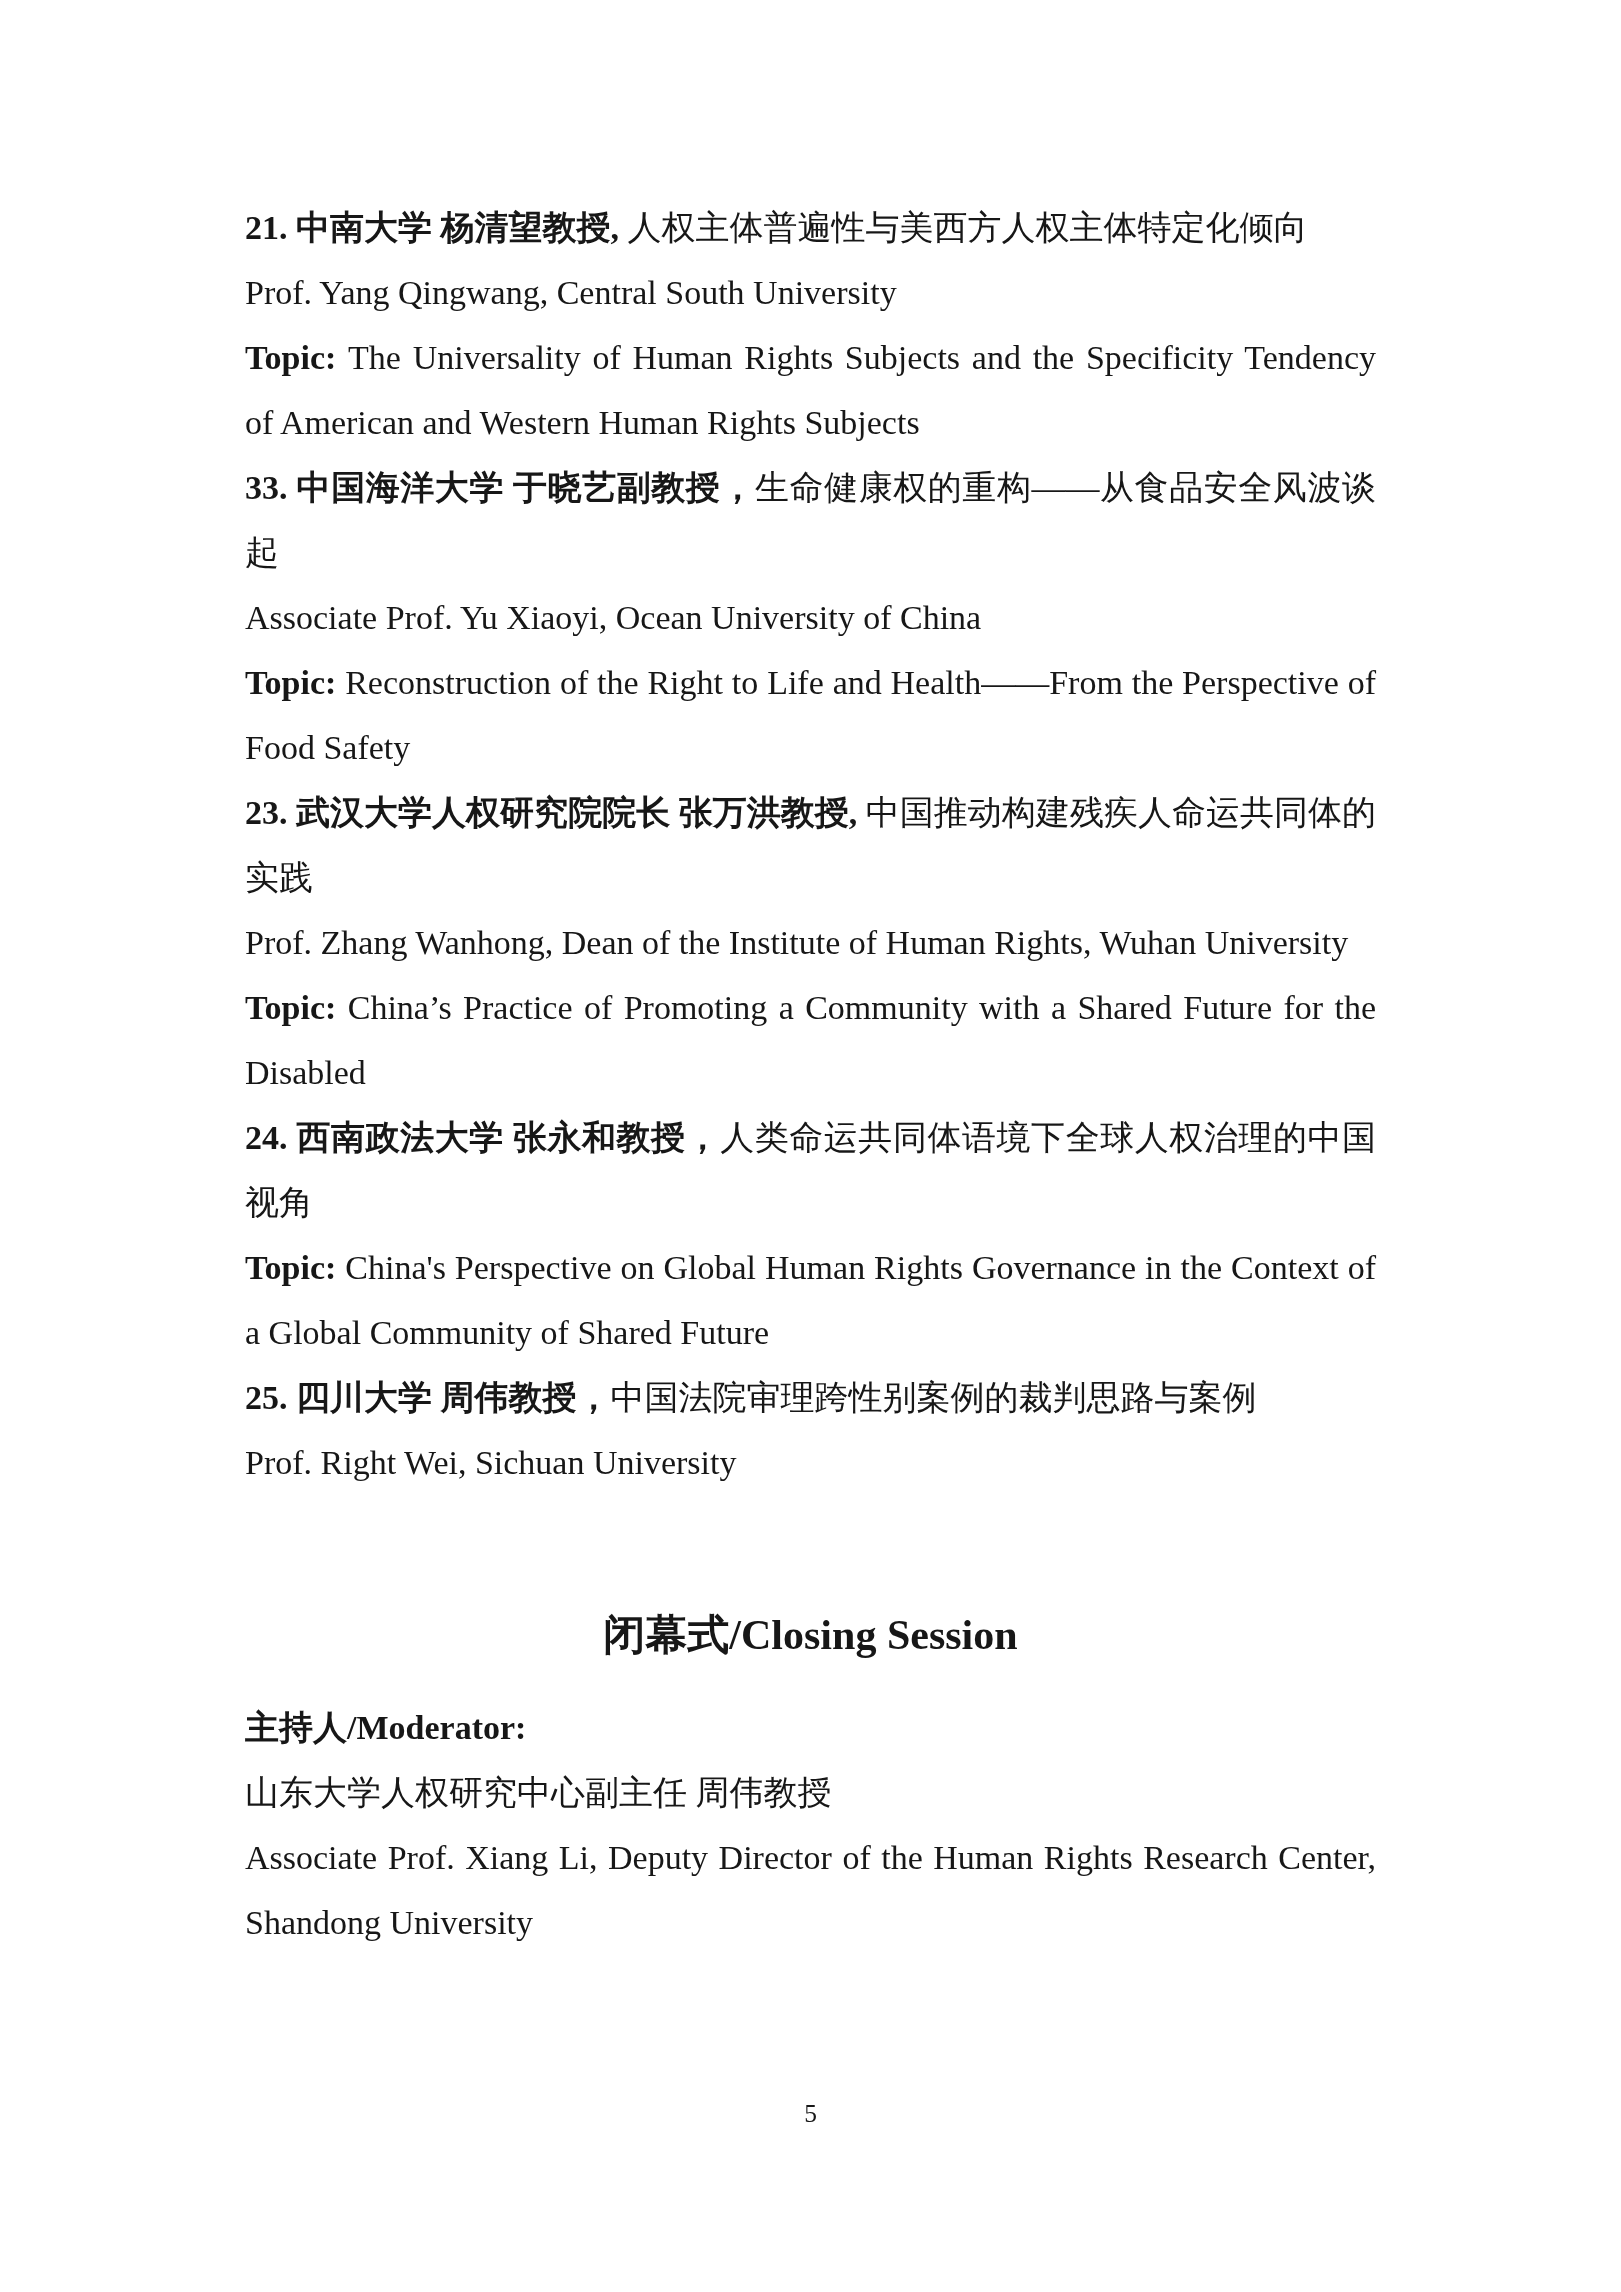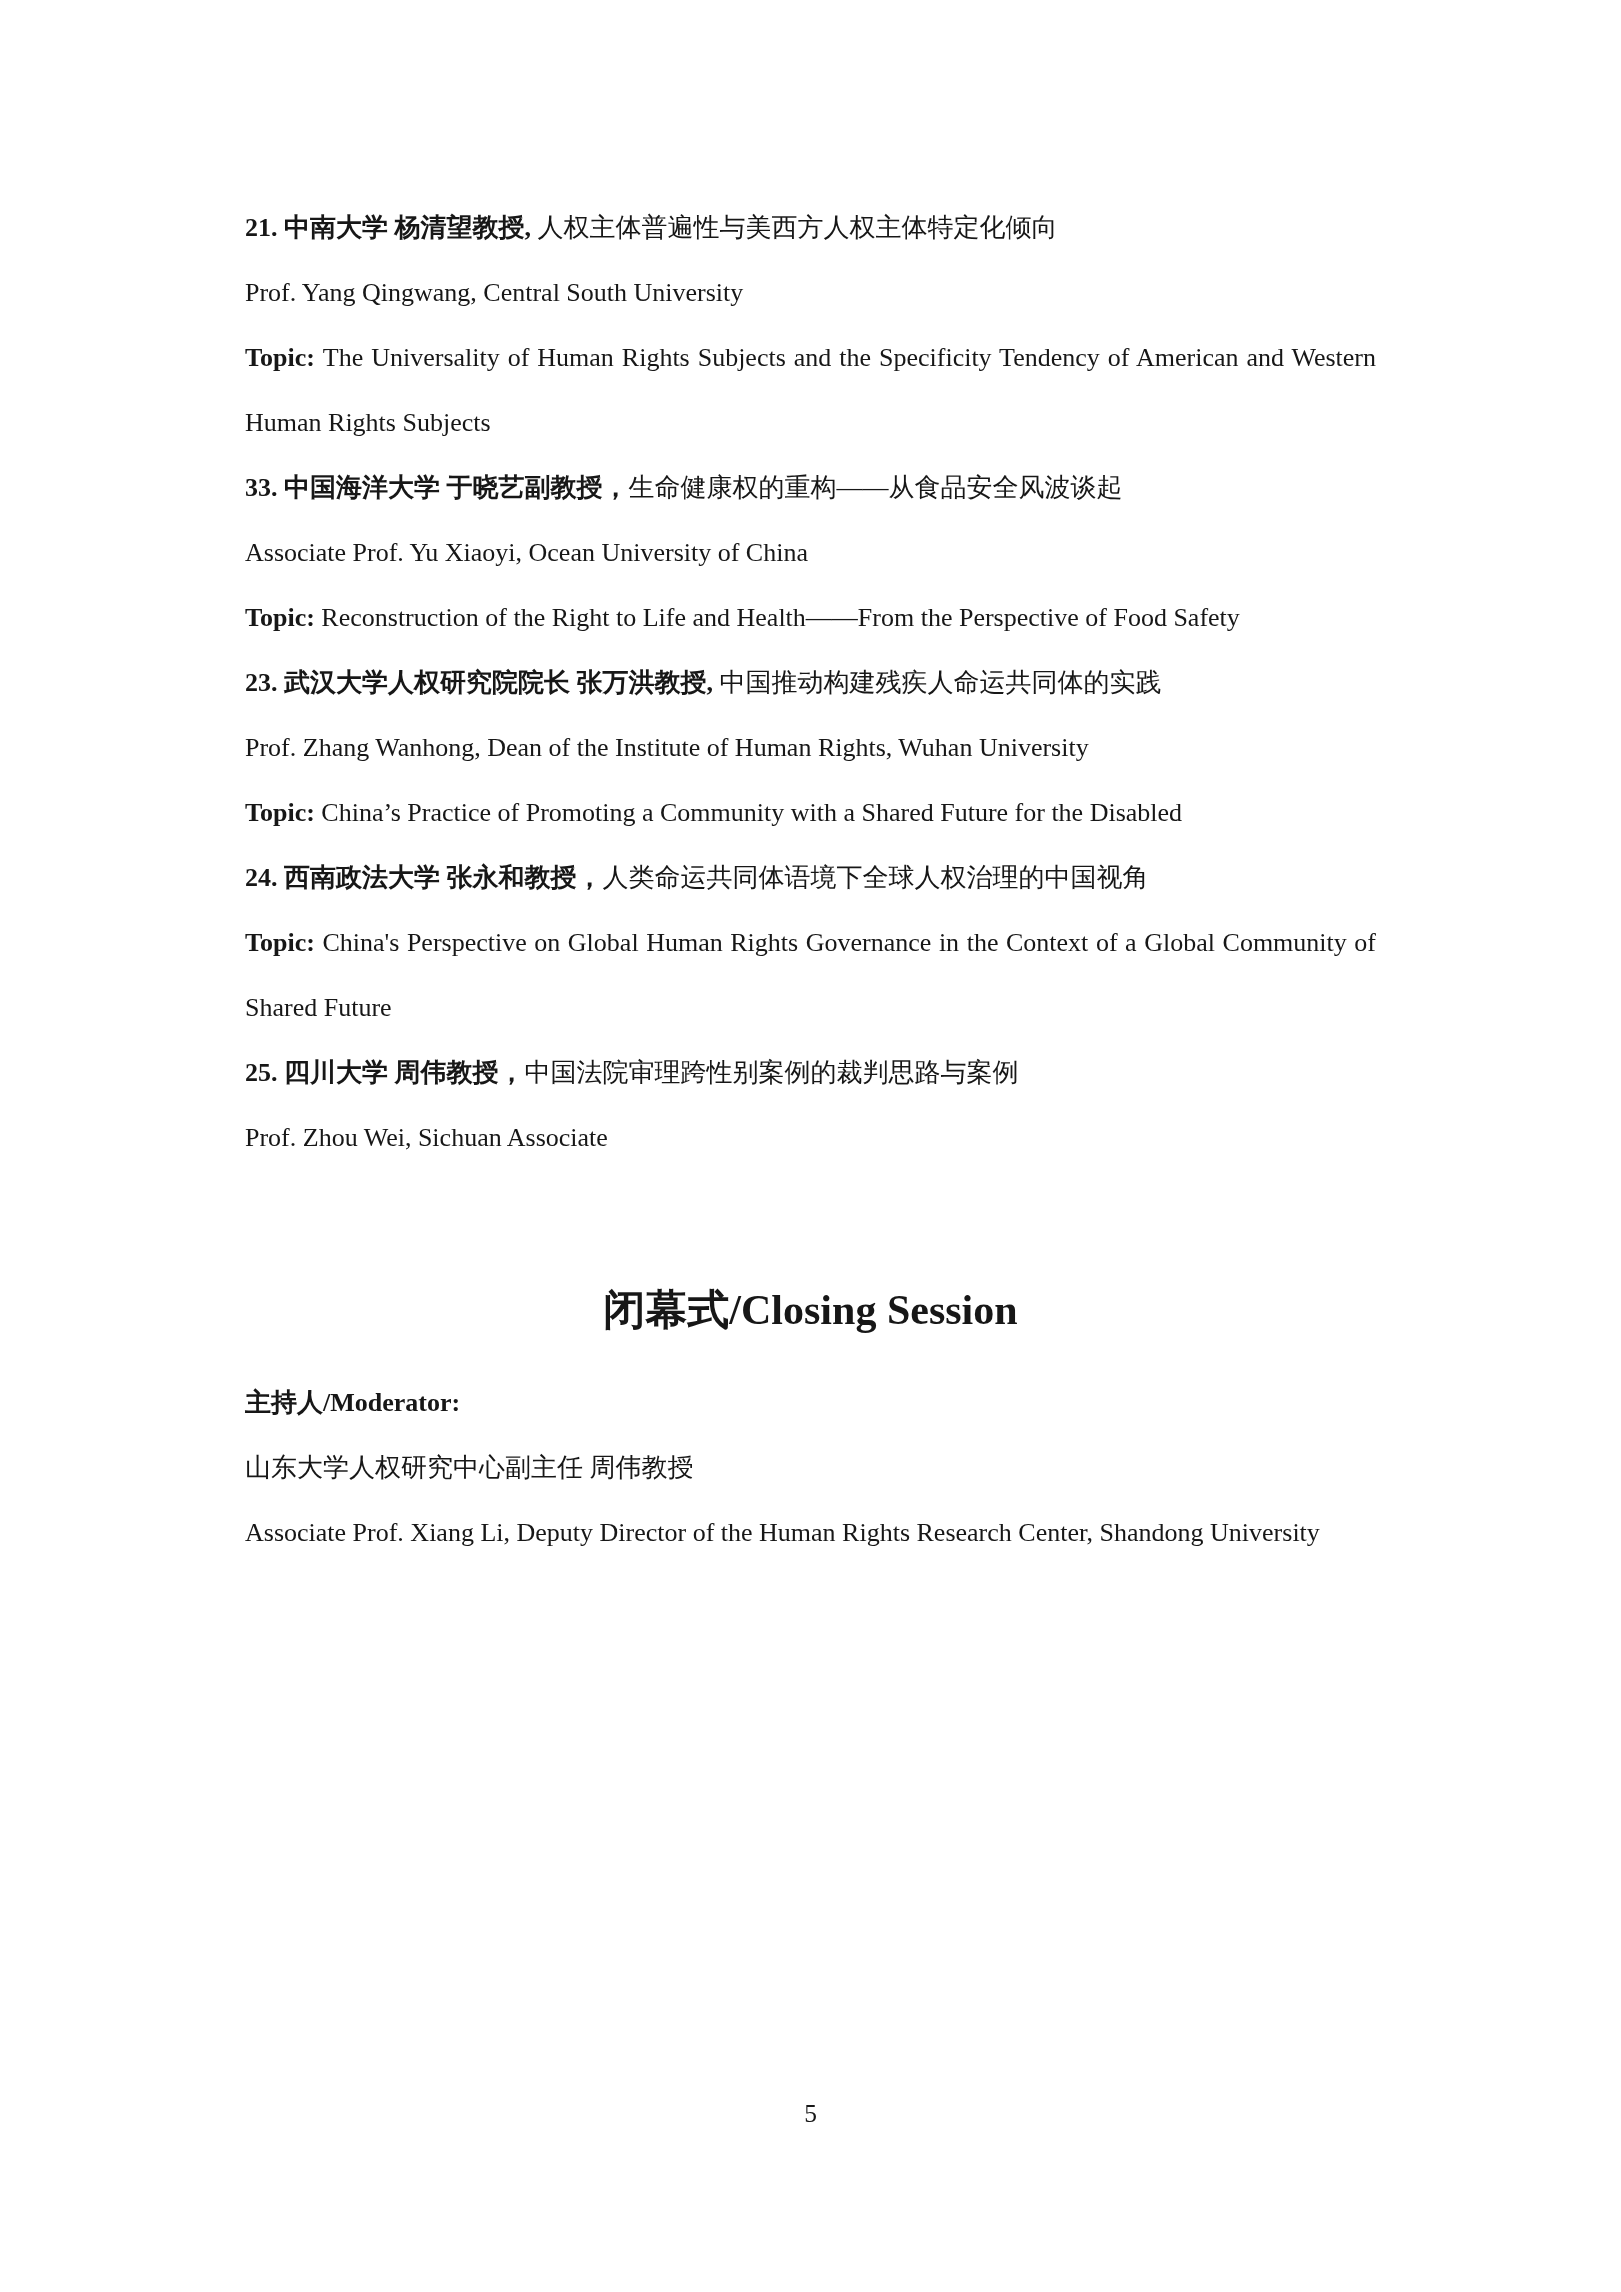--- a/index.html
+++ b/index.html
@@ -22,21 +22,21 @@
   }
   .content {
     position: absolute;
     left: 245px;
     top: 0;
     width: 1131px;
     padding-top: 195px;
   }
   p.para {
     margin: 0;
-    font-size: 26px;
+    font-size: 34px;
     line-height: 65px;
     text-align: justify;
   }
   .bold {
     font-weight: bold;
   }
   .closing {
     margin-top: 105px;
   }
   .closing-title {
@@ -81,21 +81,21 @@
       <p class="para"><span class="bold">Topic: </span><span>China’s Practice of Promoting a Community with a Shared Future for the Disabled</span></p>
     </div>
 
     <div>
       <p class="para"><span class="bold">24. 西南政法大学 张永和教授，</span><span>人类命运共同体语境下全球人权治理的中国视角</span></p>
       <p class="para"><span class="bold">Topic: </span><span>China's Perspective on Global Human Rights Governance in the Context of a Global Community of Shared Future</span></p>
     </div>
 
     <div>
       <p class="para"><span class="bold">25. 四川大学 周伟教授，</span><span>中国法院审理跨性别案例的裁判思路与案例</span></p>
-      <p class="para">Prof. Zhou Wei, Sichuan Associate</p>
+      <p class="para">Prof. Right Wei, Sichuan University</p>
     </div>
 
     <div class="closing">
       <p class="closing-title">闭幕式/Closing Session</p>
       <p class="para bold">主持人/Moderator:</p>
       <p class="para">山东大学人权研究中心副主任 周伟教授</p>
       <p class="para">Associate Prof. Xiang Li, Deputy Director of the Human Rights Research Center, Shandong University</p>
     </div>
 
   </div>

